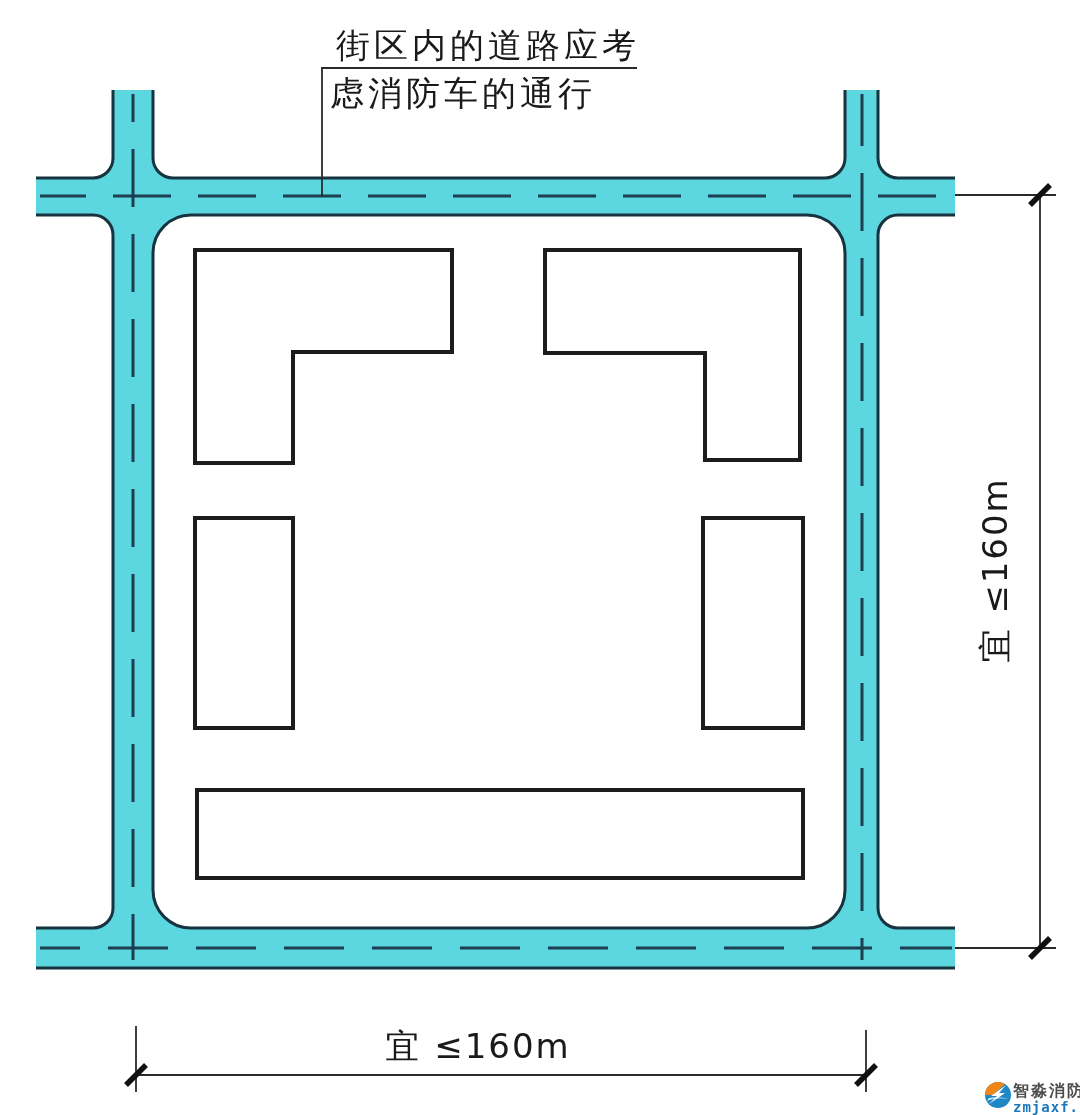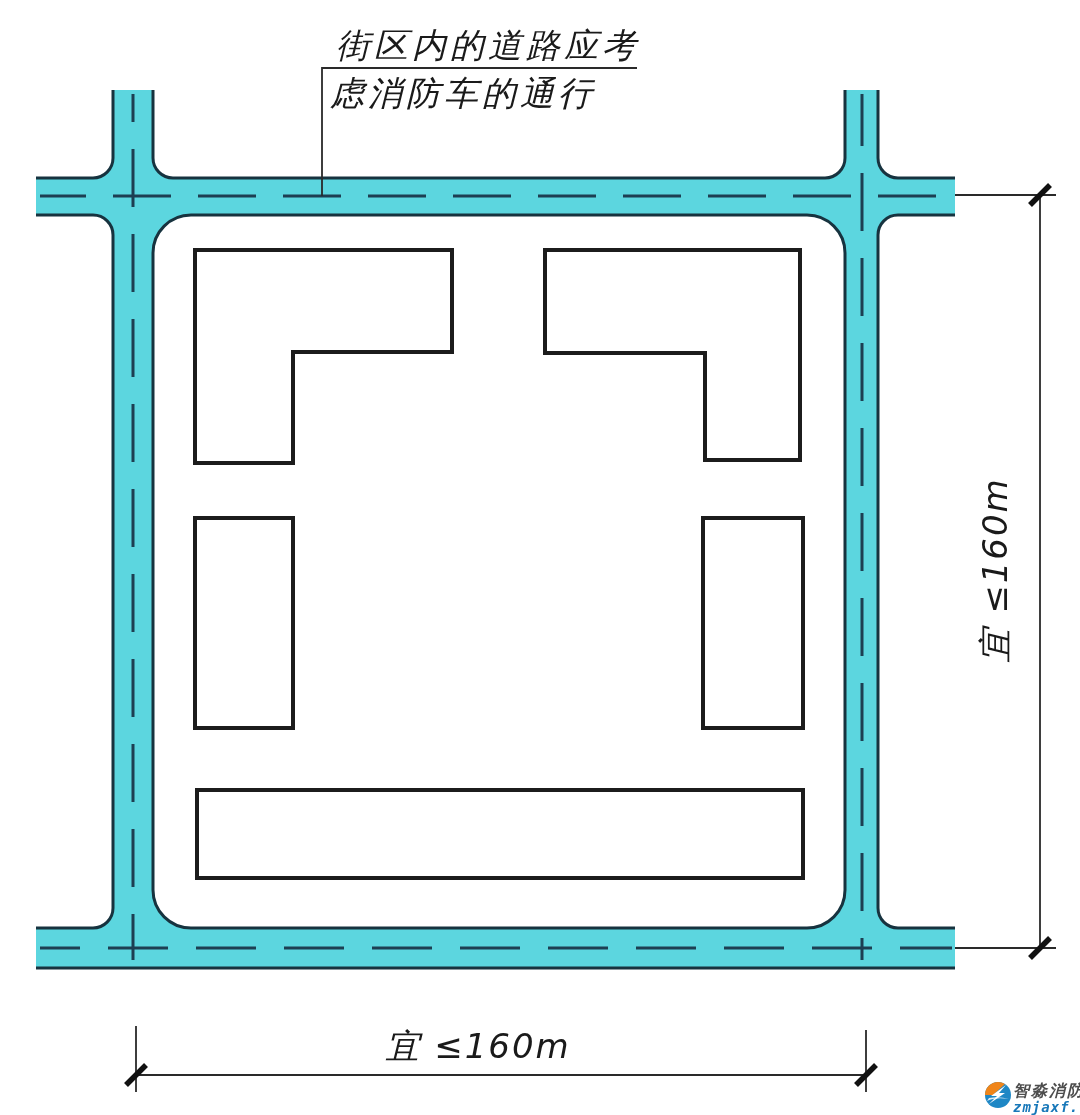--- a/index.html
+++ b/index.html
@@ -6,21 +6,20 @@
     margin: 0;
     padding: 0;
     background: #ffffff;
   }
   .stage {
     position: relative;
     width: 1080px;
     height: 1115px;
     background: #ffffff;
     overflow: hidden;
-    font-style: italic;
   }
   svg { display: block; }
   .cjk-text {
     font-family: "DejaVu Sans", sans-serif;
     fill: #1a1a1a;
   }
   .callout-line { font-size: 34px; letter-spacing: 4px; }
   .dim-label { font-size: 34px; letter-spacing: 2px; }
   .wm-name {
     font-family: "DejaVu Sans", sans-serif;

